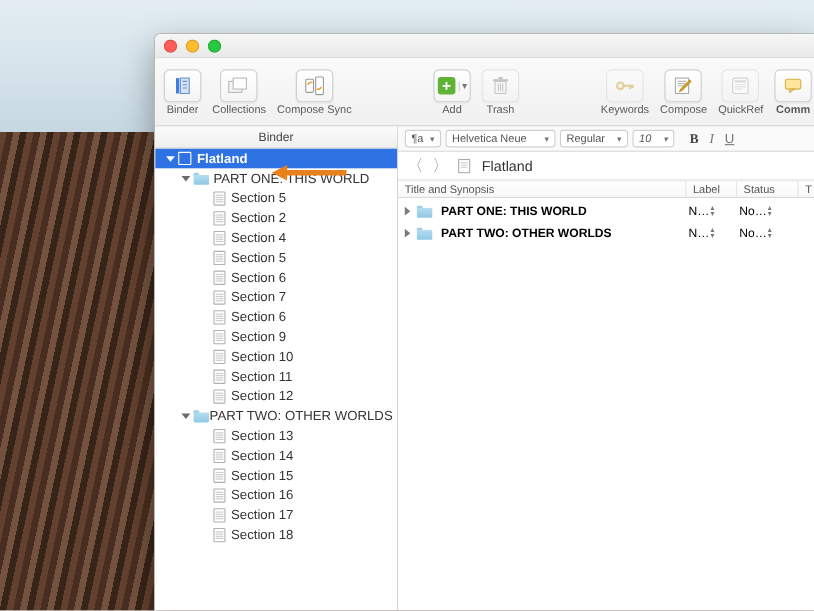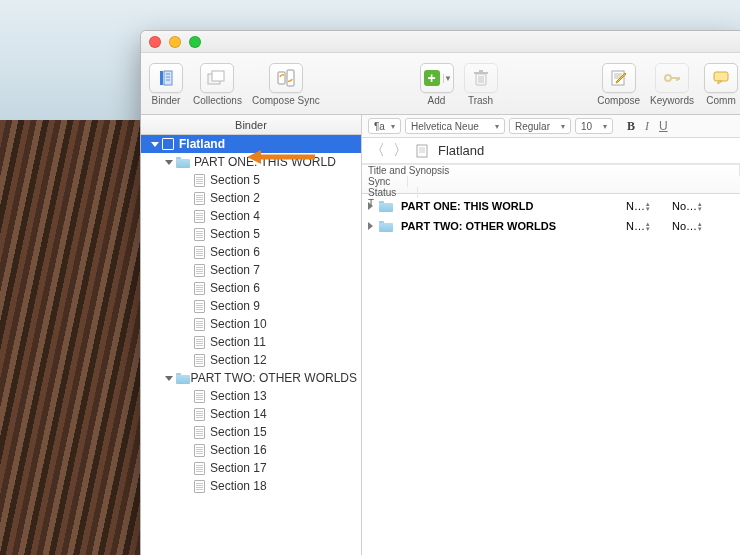--- a/index.html
+++ b/index.html
@@ -51,21 +51,21 @@
 .book-ic { width:12px; height:12px; border:1px solid #fff; border-radius:1px; margin-right:5px; }
 .row:not(.sel) .book-ic{border-color:#888;}
 .arrow-annot { position:absolute; left:247px; top:148px; pointer-events:none; }
 .main { flex:1; display:flex; flex-direction:column; background:#fff;}
 .format-bar{ height:23px; border-bottom:1px solid #d9d9d9; background:#fafafa; display:flex; align-items:center; gap:4px; padding:0 6px; font-size:10px; color:#555;}
 .fb-seg{height:16px; border:1px solid #cfcfcf; border-radius:3px; background:#fff; display:flex; align-items:center; padding:0 5px; gap:3px; font-size:10px;}
 .fb-seg .dn{font-size:8px;color:#777;margin-left:3px;}
 .loc-bar{ height:26px; display:flex; align-items:center; gap:8px; padding:0 8px; border-bottom:1px solid #e4e4e4;}
 .nav-ar{font-size:15px;color:#9a9a9a;}
 .loc-title{font-size:13px;color:#333;}
-.cols{ height:30px; border-top:1px solid #e8e8e8; border-bottom:1px solid #d9d9d9; background:linear-gradient(#ffffff,#f8f8f8); display:flex; font-size:10px; color:#555;flex-direction:column;}
+.cols{ height:16px; border-top:1px solid #e8e8e8; border-bottom:1px solid #d9d9d9; background:linear-gradient(#ffffff,#f8f8f8); display:flex; font-size:10px; color:#555;}
 .col{ display:flex; align-items:center; padding:0 6px; border-right:1px solid #e5e5e5;}
 .col.ts{flex:1}.col.lb{width:46px}.col.st{width:56px}.col.t{width:14px;border-right:none;}
 .list{ flex:1; padding:2px 0; font-size:11px; }
 .lrow{display:flex; align-items:center; height:20px;}
 .lrow .cell-ts{flex:1; display:flex; align-items:center; gap:4px; padding-left:6px;}
 .lrow .cell-lb{width:46px; display:flex; align-items:center; gap:1px; padding-left:2px;}
 .lrow .cell-st{width:56px; display:flex; align-items:center; gap:1px; padding-left:2px;}
 .lrow .cell-t{width:14px;}
 .disc{ width:0;height:0;border-style:solid;border-width:4px 0 4px 5px;border-color:transparent transparent transparent #7a7a7a; margin-right:2px;}
 .bold{font-weight:700;}
@@ -138,43 +138,55 @@
               <rect x="5" y="0" width="4" height="2" fill="#888"></rect>
               <line x1="5" y1="6" x2="5" y2="13" stroke="#888"></line>
               <line x1="7" y1="6" x2="7" y2="13" stroke="#888"></line>
               <line x1="9" y1="6" x2="9" y2="13" stroke="#888"></line>
             </svg>
           </div>
         <span>Trash</span>
       </div>
       <div class="spacer"></div>
       <div class="tbtn">
+        <div class="tbtn-box dim">
+            <svg width="18" height="14">
+              <circle cx="5" cy="7" r="3" fill="none" stroke="#c8a030" stroke-width="2"></circle>
+              <rect x="7" y="6" width="9" height="2" fill="#c8a030"></rect>
+              <rect x="13" y="6" width="2" height="4" fill="#c8a030"></rect>
+              <rect x="15" y="6" width="2" height="3" fill="#c8a030"></rect>
+            </svg>
+          </div>
+        <span>Keywords</span>
+      </div>
+      <div class="tbtn">
         <div class="tbtn-box">
             <svg width="16" height="16">
               <rect x="1" y="1" width="12" height="14" fill="#fff" stroke="#aaa"></rect>
               <line x1="3" y1="4" x2="11" y2="4" stroke="#bbb"></line>
               <line x1="3" y1="6" x2="11" y2="6" stroke="#bbb"></line>
               <line x1="3" y1="8" x2="11" y2="8" stroke="#bbb"></line>
               <path d="M 14 3 L 6 11 L 5 13 L 7 12 L 15 4 Z" fill="#f4c542" stroke="#c08f1a"></path>
             </svg>
           </div>
         <span>Compose</span>
       </div>
       <div class="tbtn">
         <div class="tbtn-box dim">
-            <svg width="18" height="14">
-              <circle cx="5" cy="7" r="3" fill="none" stroke="#c8a030" stroke-width="2"></circle>
-              <rect x="7" y="6" width="9" height="2" fill="#c8a030"></rect>
-              <rect x="13" y="6" width="2" height="4" fill="#c8a030"></rect>
-              <rect x="15" y="6" width="2" height="3" fill="#c8a030"></rect>
-            </svg>
-          </div>
-        <span>Keywords</span>
-      </div>
-      <div class="tbtn" style="margin-right:-6px;">
+            <svg width="16" height="16">
+              <rect x="1" y="1" width="14" height="14" rx="2" fill="#fff" stroke="#aaa"></rect>
+              <rect x="3" y="3" width="10" height="2" fill="#bbb"></rect>
+              <line x1="3" y1="7" x2="13" y2="7" stroke="#ccc"></line>
+              <line x1="3" y1="9" x2="13" y2="9" stroke="#ccc"></line>
+              <line x1="3" y1="11" x2="10" y2="11" stroke="#ccc"></line>
+            </svg>
+          </div>
+        <span>QuickRef</span>
+      </div>
+      <div class="tbtn" style="margin-right:-6px;font-weight:bold;">
         <div class="tbtn-box">
             <svg width="16" height="14">
               <rect x="1" y="1" width="14" height="9" rx="2" fill="#ffe69a" stroke="#d4b044"></rect>
               <path d="M 5 10 L 5 13 L 9 10 Z" fill="#ffe69a" stroke="#d4b044"></path>
             </svg>
           </div>
         <span>Comm</span>
       </div>
     </div>
 
@@ -387,21 +399,21 @@
               <span class="dn">▾</span>
             </div>
           <div class="fb-seg" style="flex:0 0 100px;">
               <span>Helvetica Neue</span>
               <span class="dn" style="margin-left:auto;">▾</span>
             </div>
           <div class="fb-seg" style="flex:0 0 62px;">
               <span>Regular</span>
               <span class="dn" style="margin-left:auto;">▾</span>
             </div>
-          <div class="fb-seg" style="flex:0 0 38px;">
+          <div class="fb-seg" style="flex:0 0 38px;font-style:italic;">
               <span>10</span>
               <span class="dn" style="margin-left:auto;">▾</span>
             </div>
           <div style="width:6px"></div>
           <span style="font-family:Georgia;font-weight:bold;font-size:12px;color:#444;">B</span>
           <span style="font-family:Georgia;font-style:italic;font-size:12px;color:#777;margin:0 6px;">I</span>
           <span style="font-size:12px;color:#777;text-decoration:underline;">U</span>
         </div>
         <div class="loc-bar">
           <span class="nav-ar">〈</span>
@@ -409,21 +421,21 @@
           <svg width="14" height="14">
               <rect x="1" y="1" width="10" height="12" fill="#fff" stroke="#aaa"></rect>
               <line x1="3" y1="4" x2="9" y2="4" stroke="#ccc"></line>
               <line x1="3" y1="6" x2="9" y2="6" stroke="#ccc"></line>
               <line x1="3" y1="8" x2="9" y2="8" stroke="#ccc"></line>
             </svg>
           <span class="loc-title">Flatland</span>
         </div>
         <div class="cols">
           <div class="col ts">Title and Synopsis</div>
-          <div class="col lb">Sync</div>
+          <div class="col lb">Label</div>
           <div class="col st">Status</div>
           <div class="col t">T</div>
         </div>
         <div class="list" id="outline-list">
             <div class="lrow">
               <div class="cell-ts">
                 <div class="disc"></div>
                 <div class="folder-ic">
                   <div class="tab"></div>
                   <div class="body"></div>

